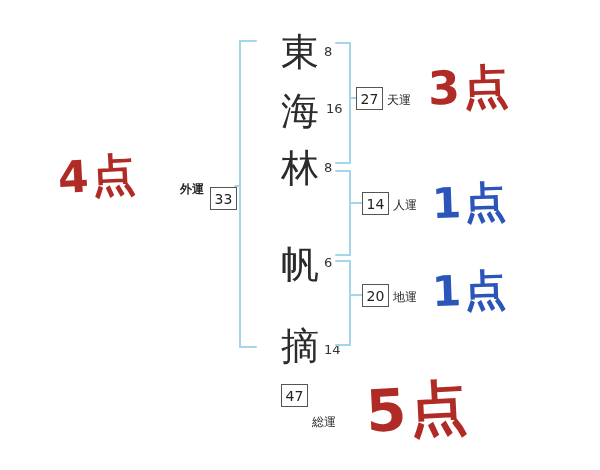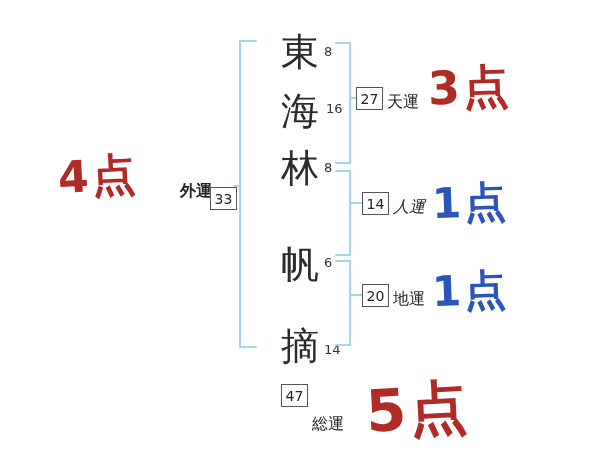--- a/index.html
+++ b/index.html
@@ -44,21 +44,21 @@
     border: 1.5px solid #555;
     background: #fff;
     display: flex;
     align-items: center;
     justify-content: center;
     font-size: 14px;
     color: #222;
   }
   .flabel {
     position: absolute;
-    font-size: 16px;
+    font-size: 12px;
     color: #222;
   }
 
   
   .score {
     position: absolute;
     font-weight: 700;
     line-height: 1;
     letter-spacing: 3px;
     white-space: nowrap;
@@ -101,21 +101,21 @@
   <div class="line" style="left:349px; top:260px; width:2px;  height:86px;"></div>
   <div class="line" style="left:335px; top:260px; width:16px; height:2px;"></div>
   <div class="line" style="left:335px; top:344px; width:16px; height:2px;"></div>
   <div class="line" style="left:349px; top:294px; width:14px; height:2px;"></div>
 
   <div class="fbox" style="left:356px; top:87px;">27</div>
   <div class="flabel" style="left:387px; top:92px;">天運</div>
   <div class="score red" style="left:428px; top:64px; font-size:46px; transform:rotate(-2deg);">3点</div>
 
   <div class="fbox" style="left:362px; top:192px;">14</div>
-  <div class="flabel" style="left:393px; top:197px;font-style:italic;">人運</div>
+  <div class="flabel" style="left:393px; top:197px;">人運</div>
   <div class="score blue" style="left:432px; top:182px; font-size:42px; transform:rotate(-2deg);">1点</div>
 
   <div class="fbox" style="left:362px; top:284px;">20</div>
   <div class="flabel" style="left:393px; top:289px;">地運</div>
   <div class="score blue" style="left:432px; top:270px; font-size:42px; transform:rotate(-2deg);">1点</div>
 
   <div class="flabel" style="left:180px; top:181px;font-weight:bold;">外運</div>
   <div class="fbox" style="left:210px; top:175px;margin-top:12px;">33</div>
   <div class="score red" style="left:58px; top:154px; font-size:44px; transform:rotate(-3deg);">4点</div>
 

